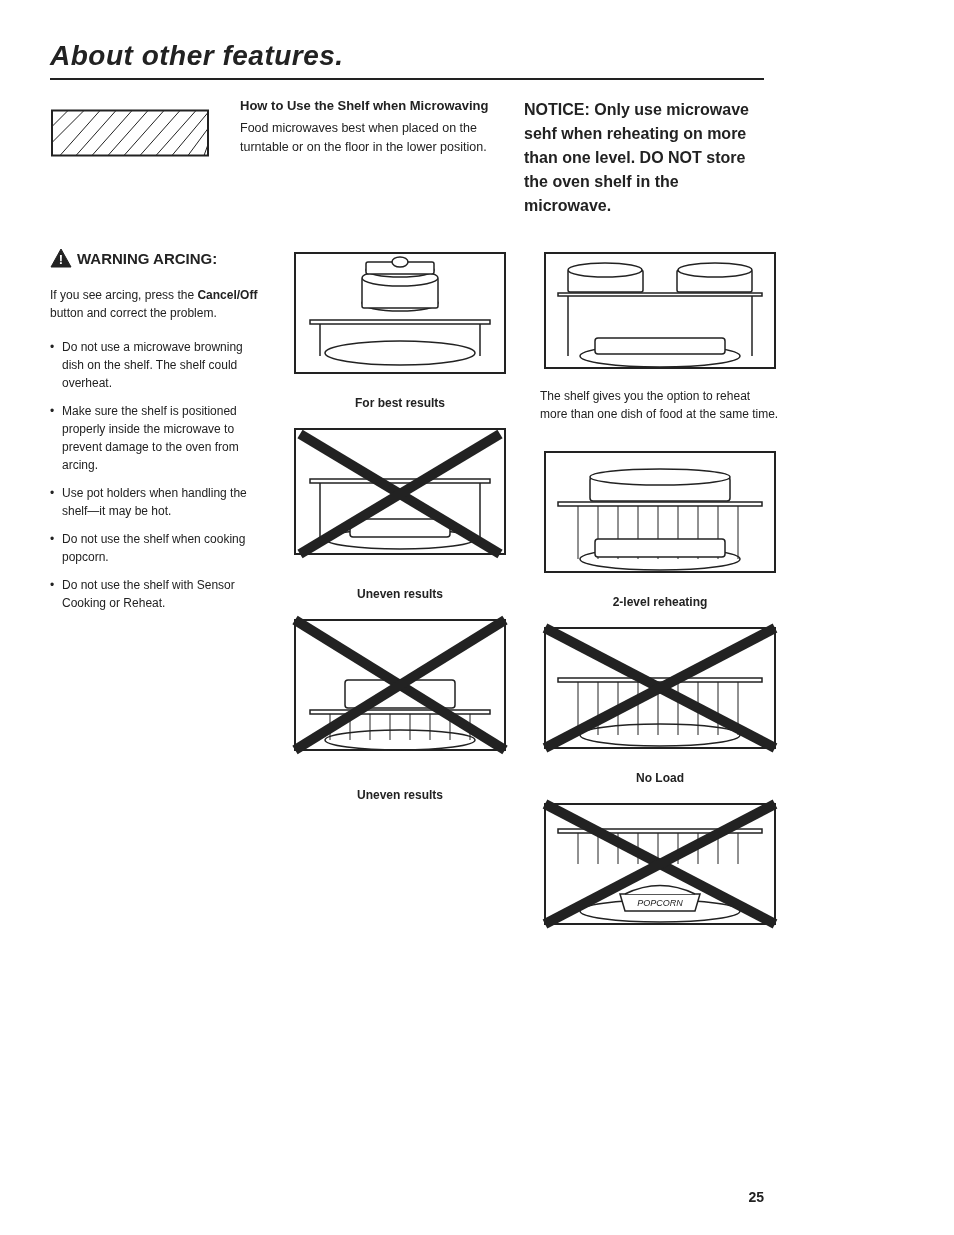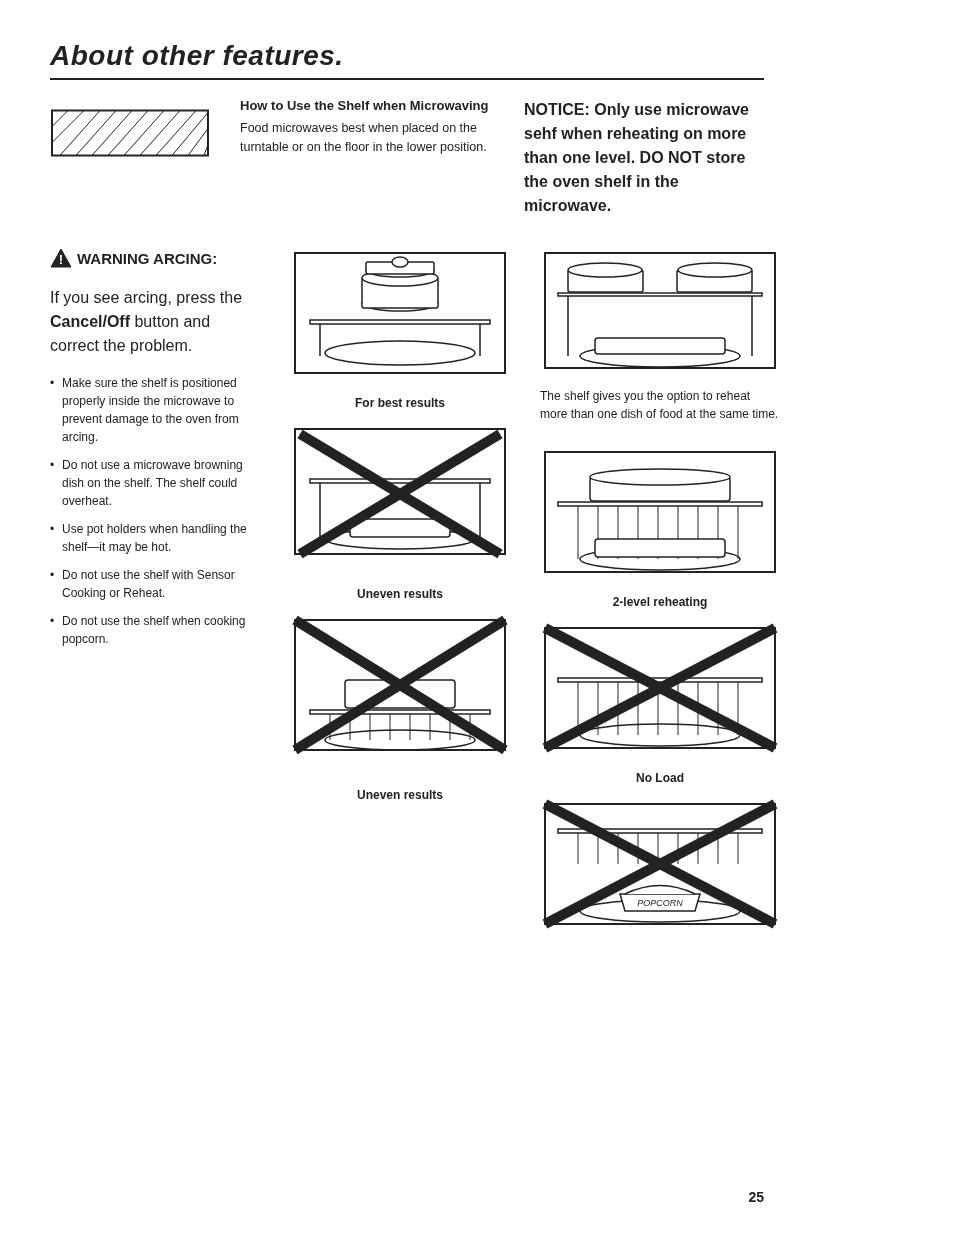--- a/index.html
+++ b/index.html
@@ -90,21 +90,21 @@
     }
     .warning-title {
       font-size: 15px;
       font-weight: bold;
       display: flex;
       align-items: center;
       gap: 5px;
       margin-bottom: 5px;
     }
     .warning-text {
-      font-size: 16px;
+      font-size: 12px;
       line-height: 1.5;
       margin-bottom: 12px;
       margin-top: 18px;
     }
     .warning-text strong {
       font-weight: bold;
     }
     .bullet-list {
       list-style: none;
       padding: 0;
@@ -223,25 +223,25 @@
             <text x="11" y="16" text-anchor="middle" fill="#fff" font-size="13" font-weight="bold" font-family="Arial">!</text>
           </svg>
           <span>WARNING ARCING:</span>
         </div>
         <div class="warning-text">
           If you see arcing, press the <strong>Cancel/Off</strong> button and correct the problem.
         </div>
       </div>
 
       <ul class="bullet-list">
+        <li>Do not use a microwave browning dish on the shelf. The shelf could overheat.</li>
         <li>Make sure the shelf is positioned properly inside the microwave to prevent damage to the oven from arcing.</li>
-        <li>Do not use a microwave browning dish on the shelf. The shelf could overheat.</li>
         <li>Use pot holders when handling the shelf—it may be hot.</li>
+        <li>Do not use the shelf when cooking popcorn.</li>
         <li>Do not use the shelf with Sensor Cooking or Reheat.</li>
-        <li>Do not use the shelf when cooking popcorn.</li>
       </ul>
     </div>
 
     <div class="mid-col">
 
       <div class="diagram-wrapper">
         <svg width="220" height="130" viewBox="0 0 220 130" xmlns="http://www.w3.org/2000/svg">
 
           <rect x="5" y="5" width="210" height="120" fill="none" stroke="#222" stroke-width="2"></rect>
 

